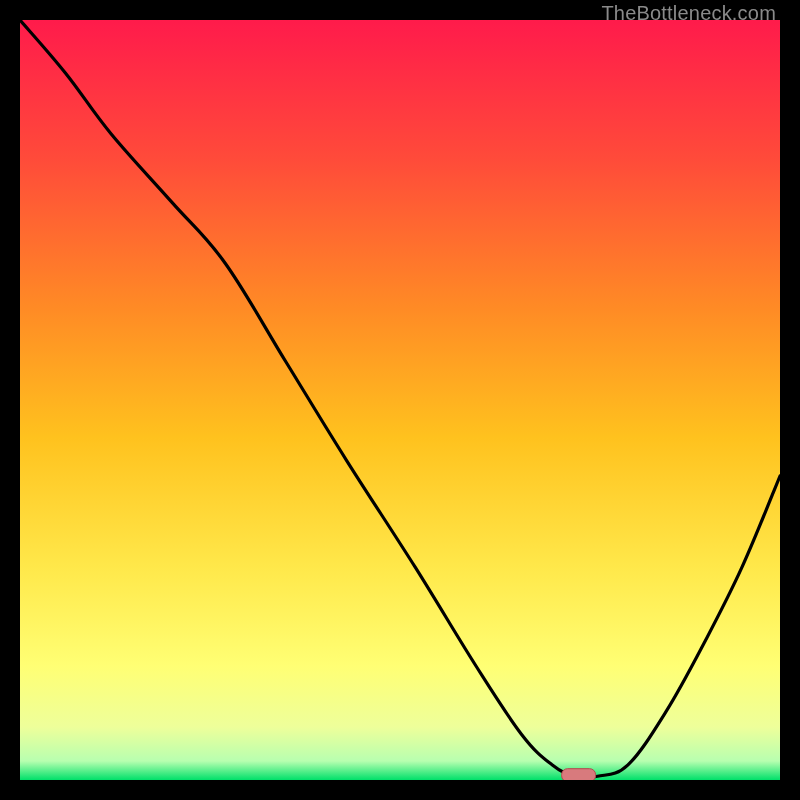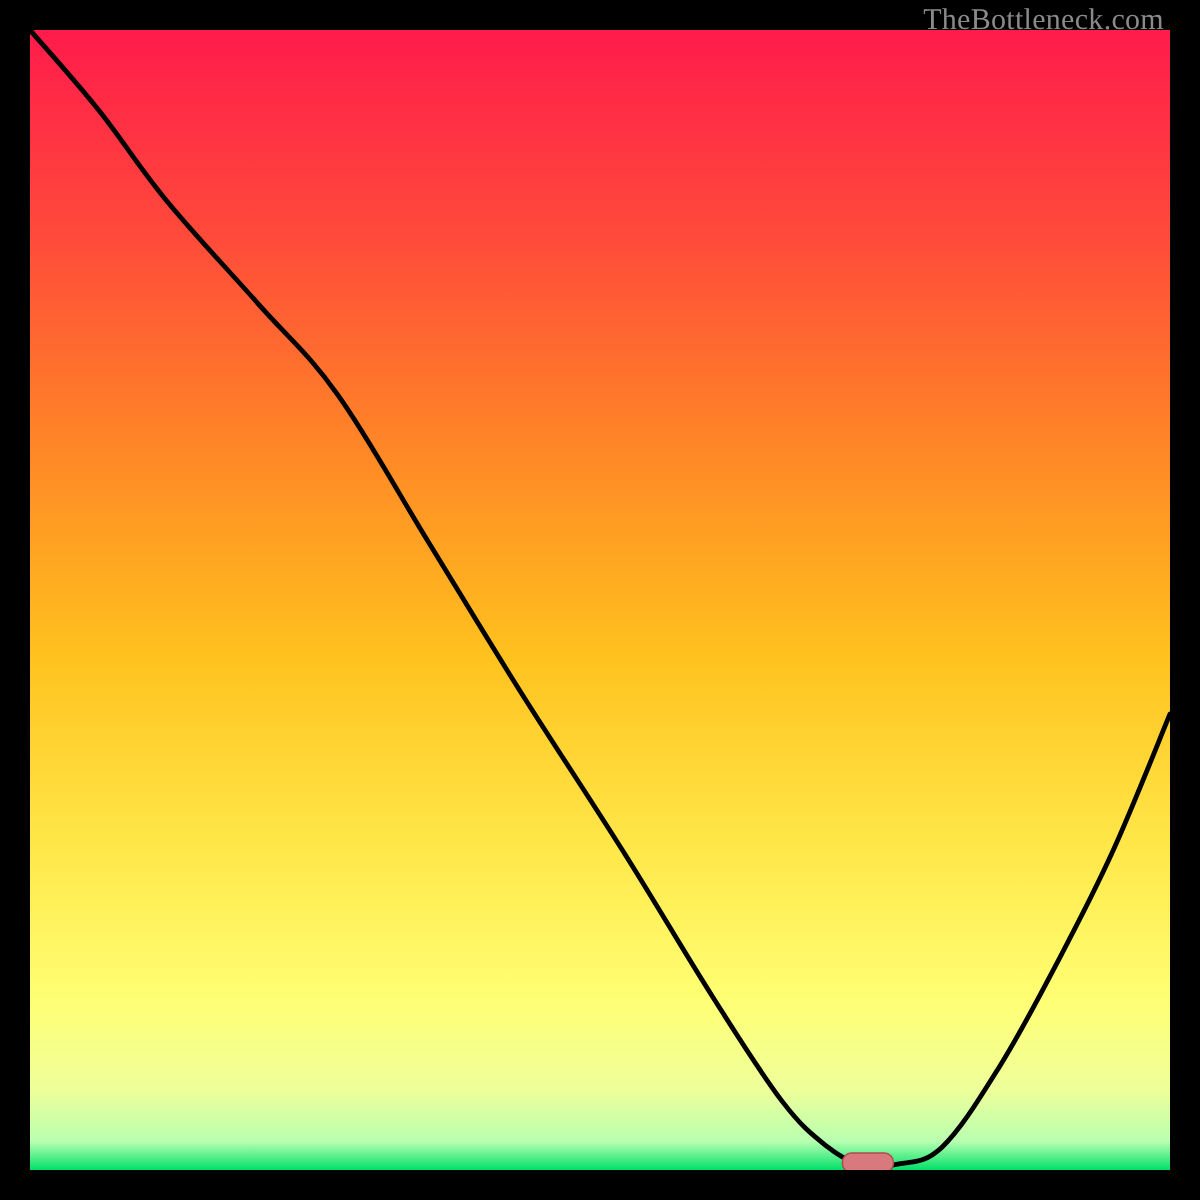--- a/index.html
+++ b/index.html
@@ -22,21 +22,21 @@
     position: absolute;
     left: 0;
     top: 0;
     width: 760px;
     height: 760px;
   }
   .watermark {
     position: absolute;
     top: 2px;
     right: 24px;
-    font-family: Liberation Serif, serif;
+    font-family: Liberation Sans, sans-serif;
     font-size: 20px;
     color: #8a8a8a;
     letter-spacing: 0.2px;
     user-select: none;
   }
   svg { display: block; }
 </style>
 </head>
 <body>
 

